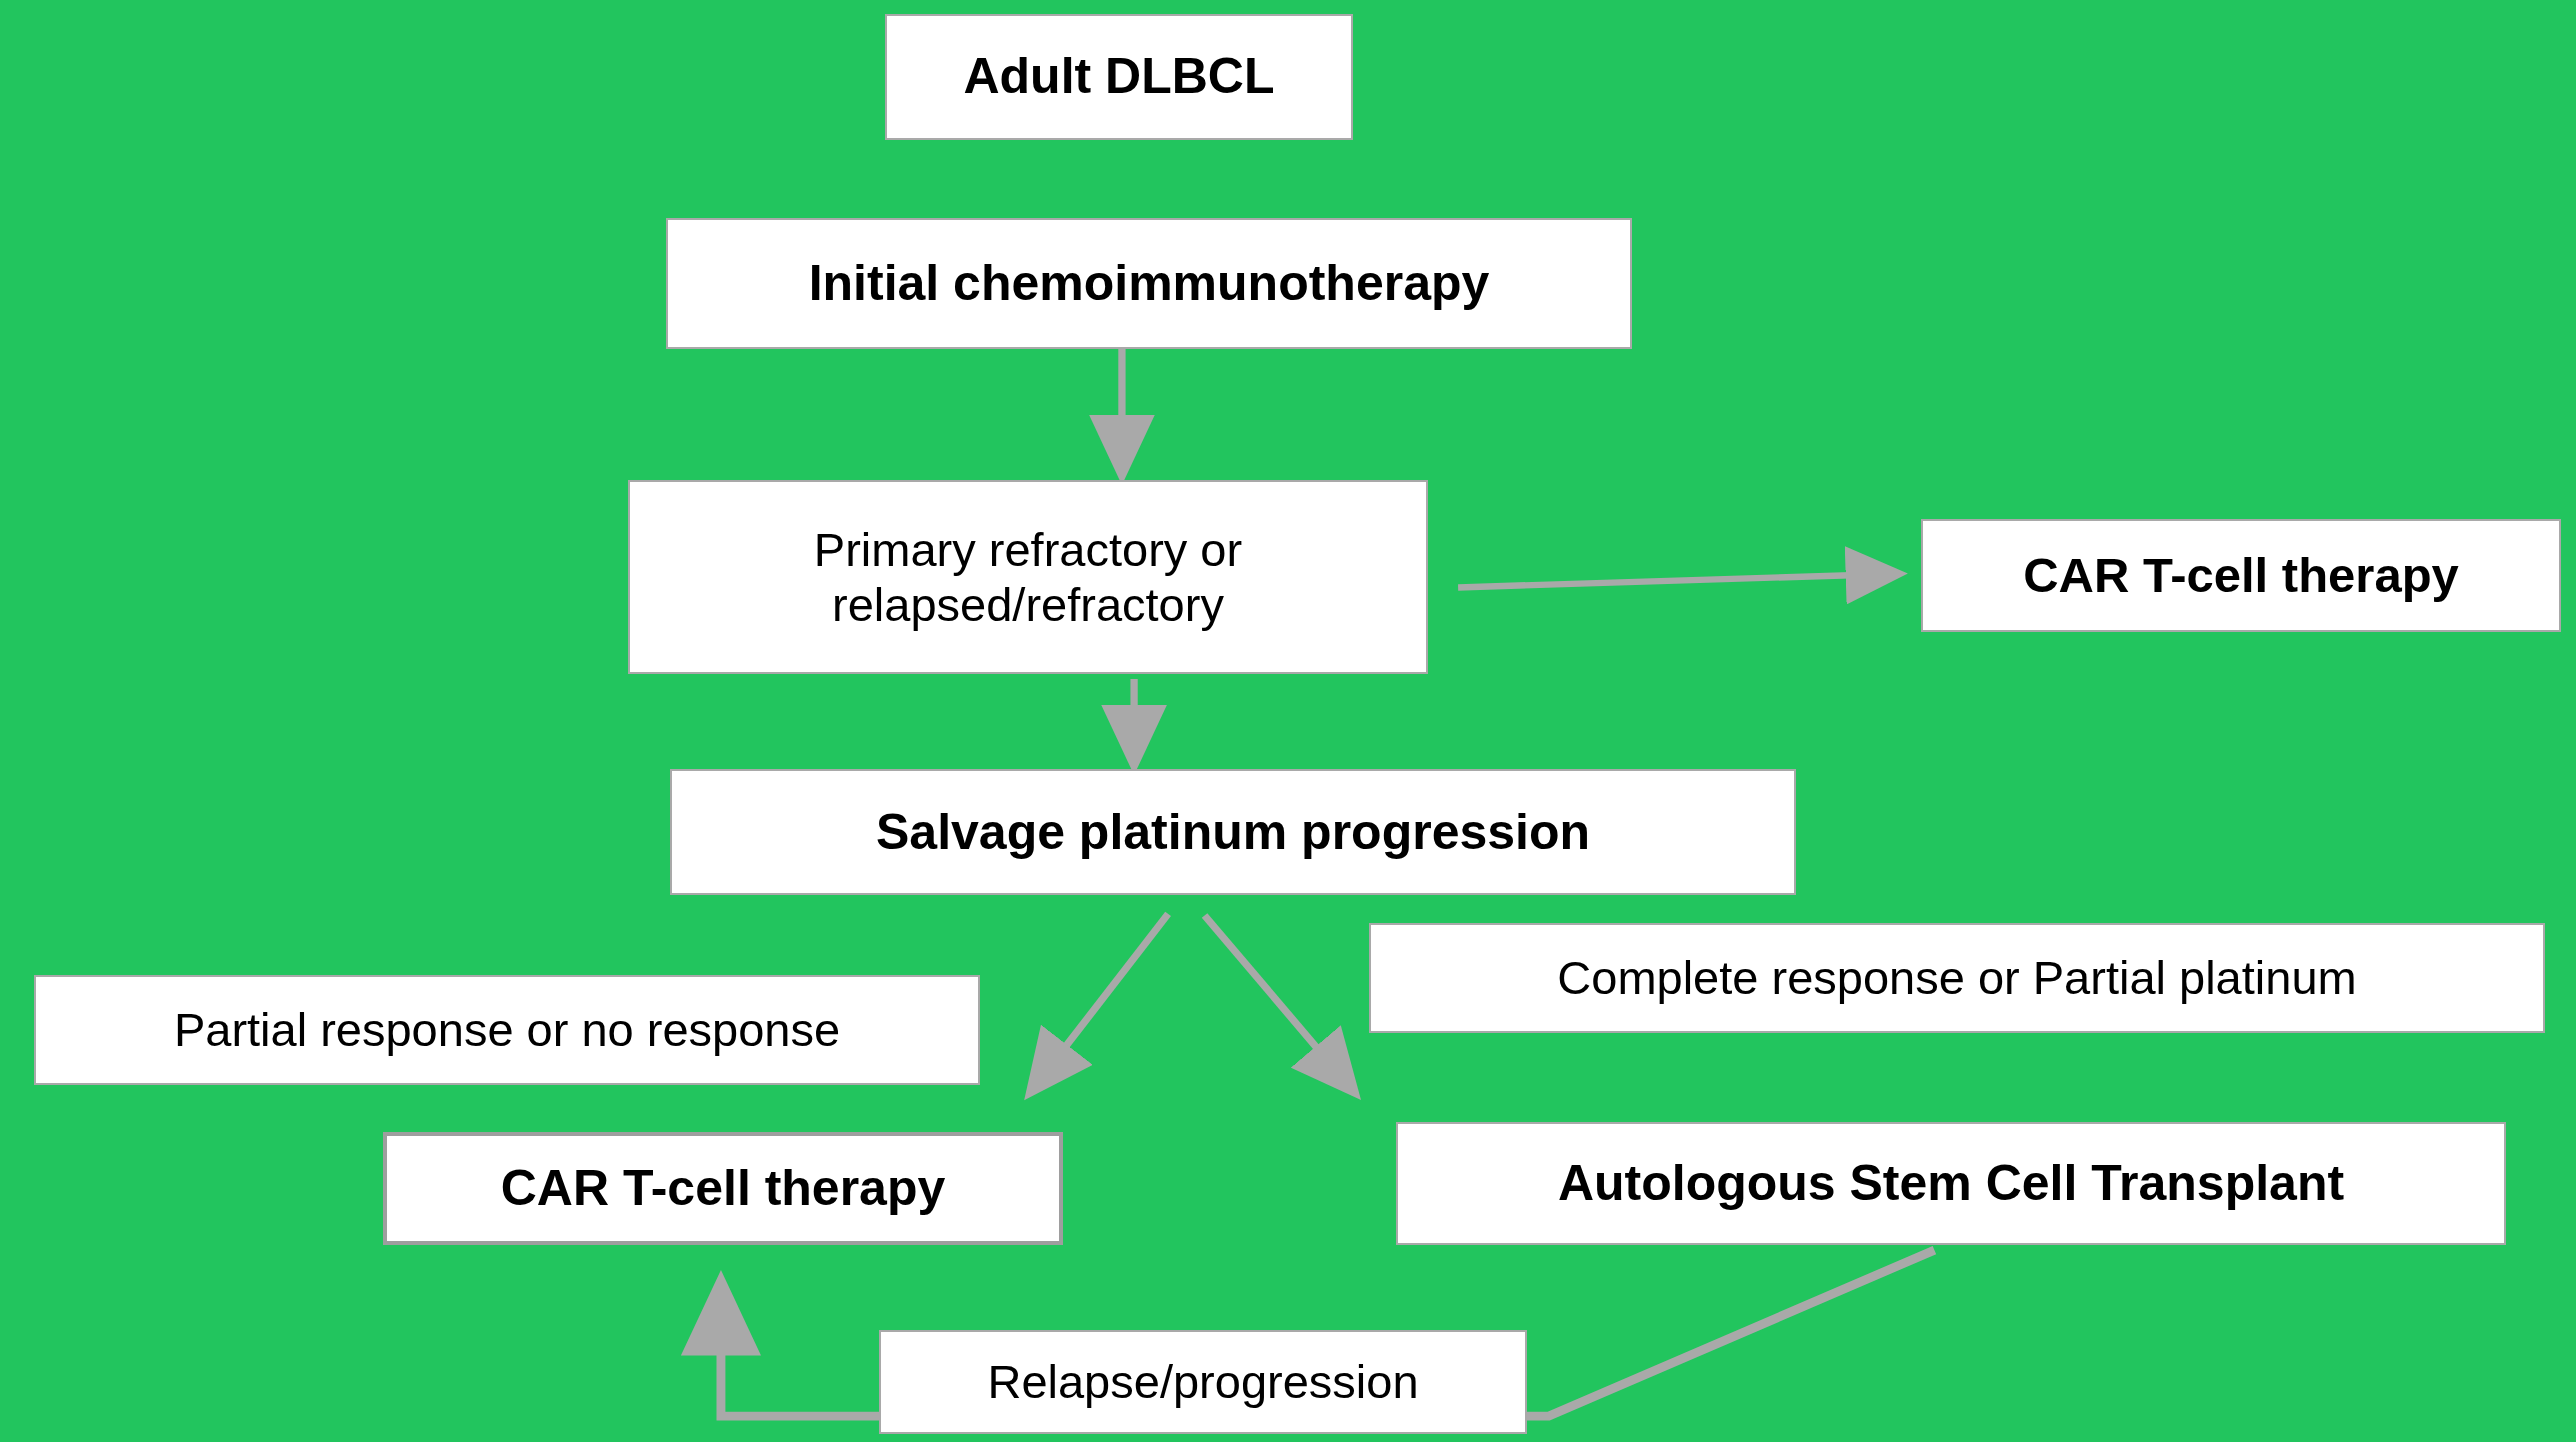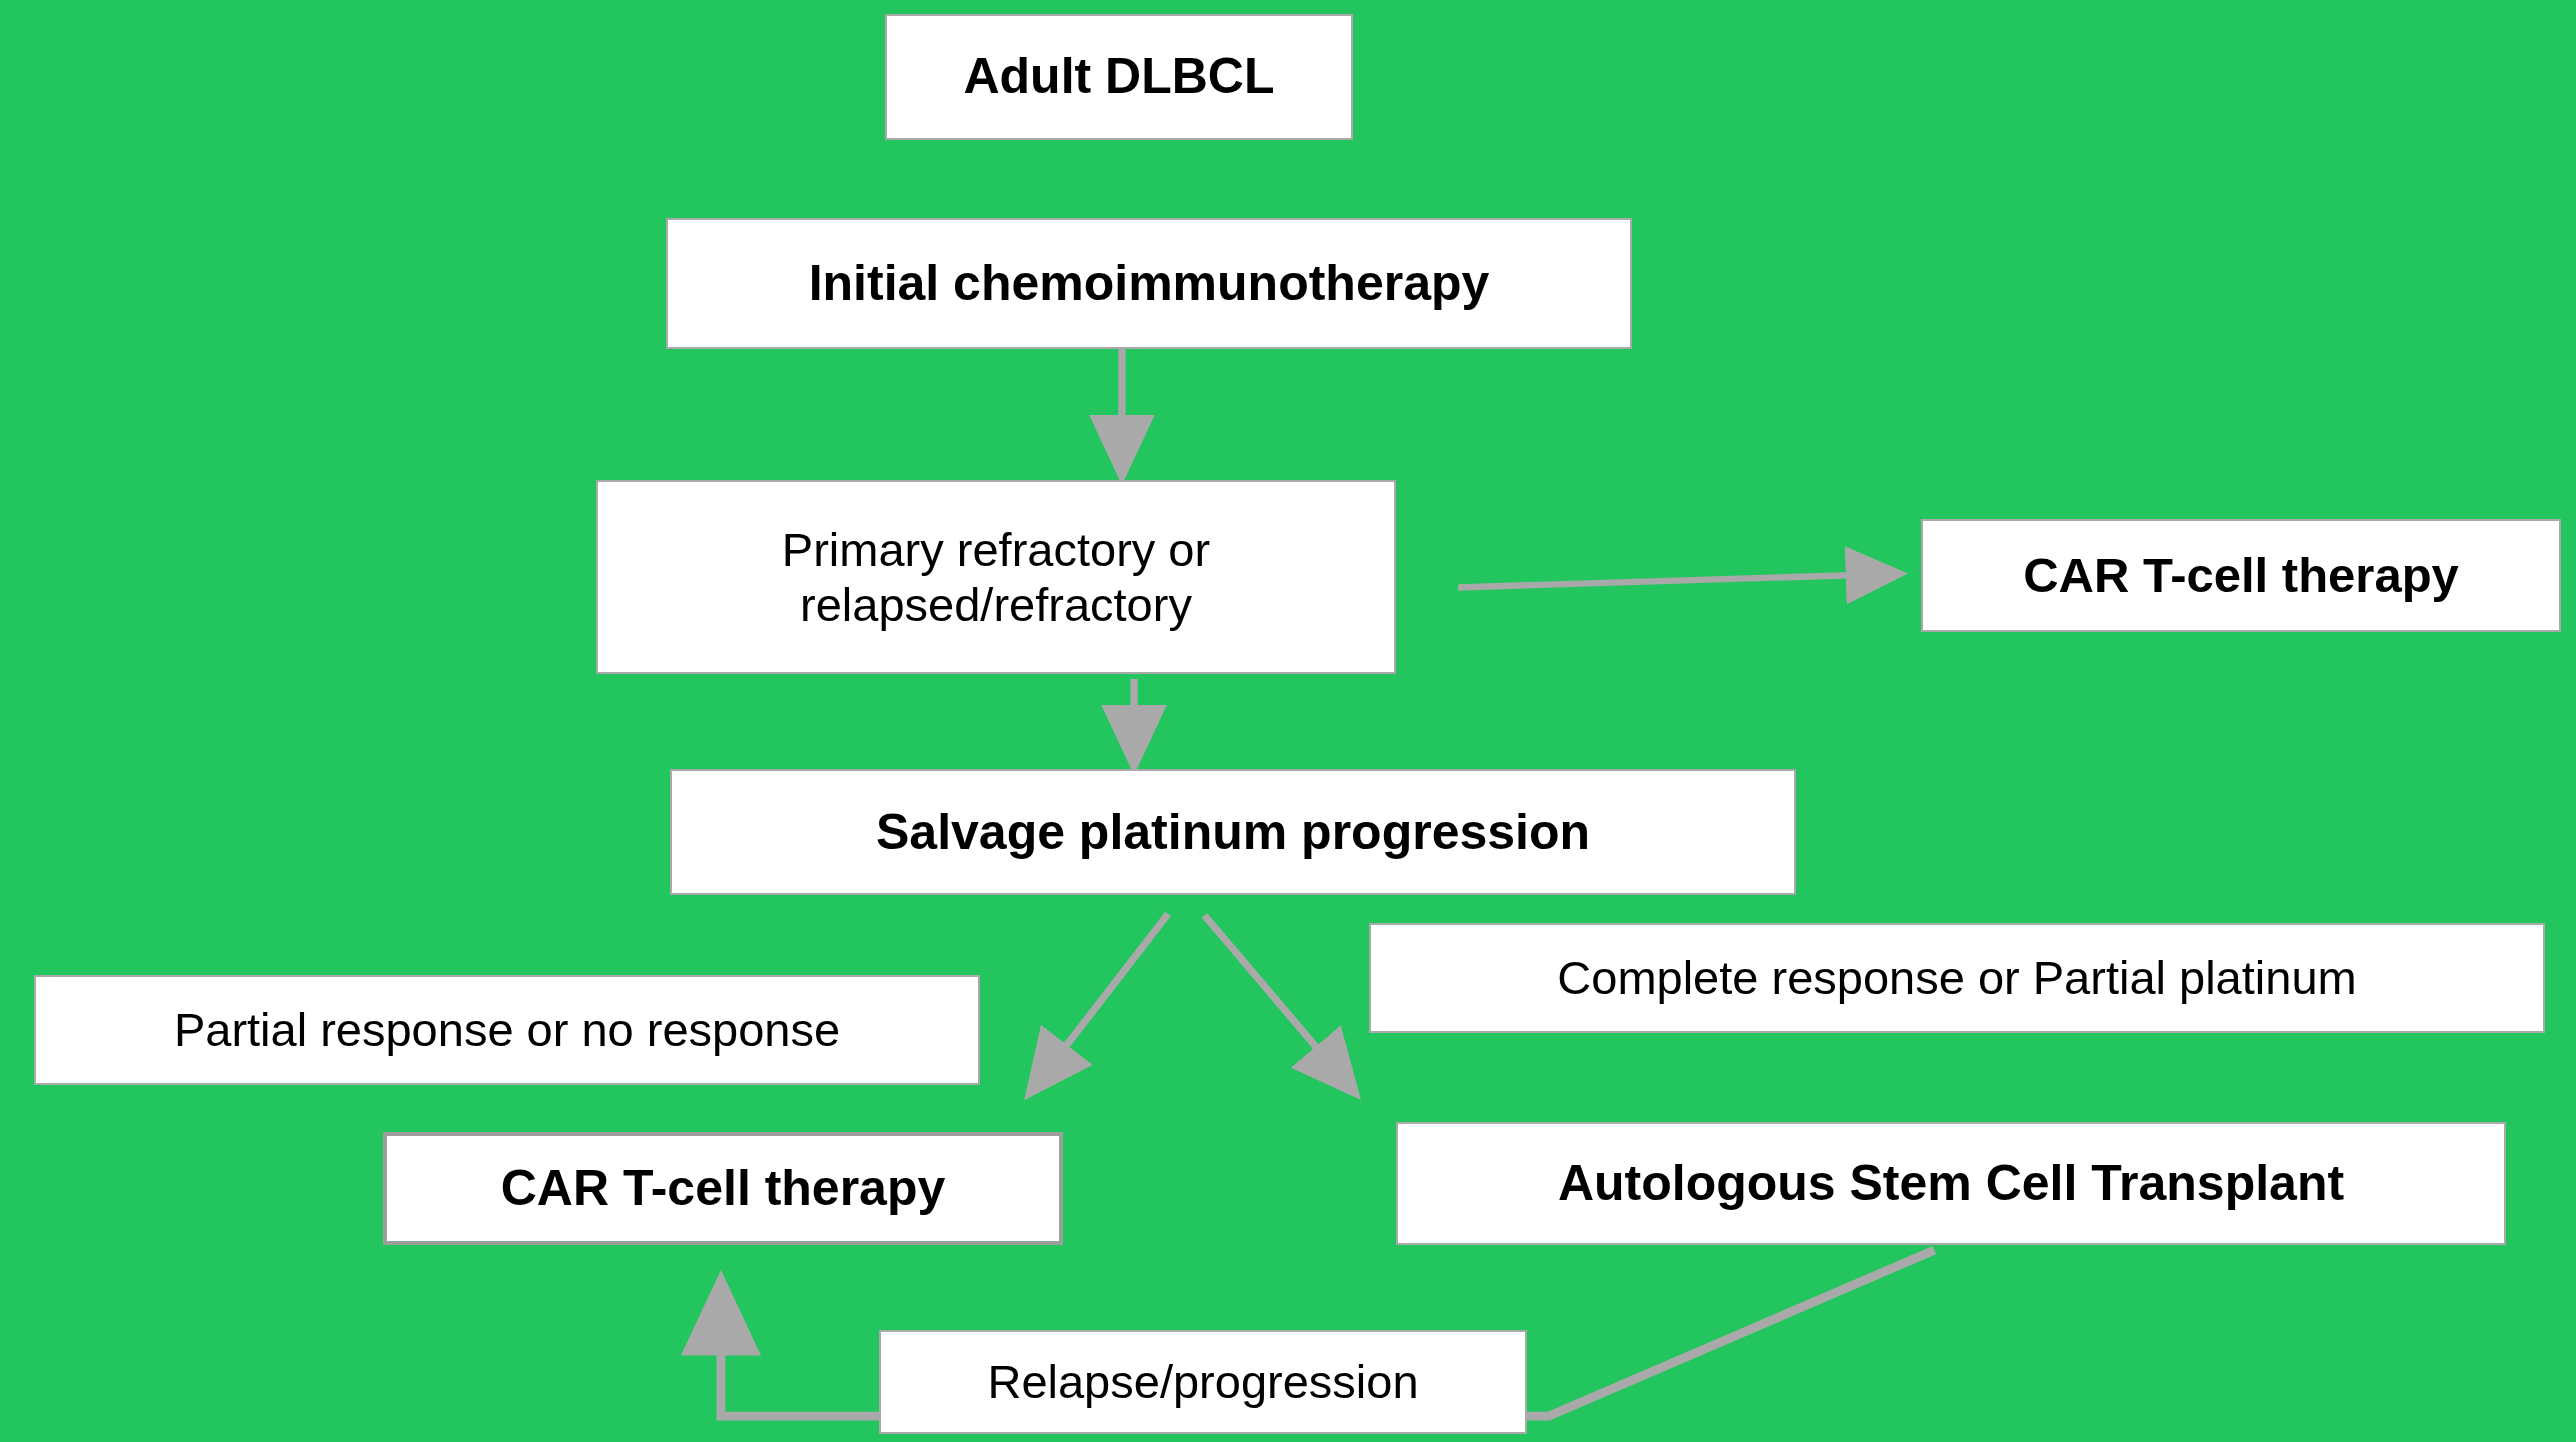--- a/index.html
+++ b/index.html
@@ -66,21 +66,21 @@
   </svg>
 
   <div class="node bold" style="left:885px; top:13.8px; width:468px; height:126px; font-size:50px;">
     <span class="label">Adult DLBCL</span>
   </div>
 
   <div class="node bold" style="left:666px; top:173px; width:966px; height:131px; font-size:50px;margin-top:45px;">
     <span class="label">Initial chemoimmunotherapy</span>
   </div>
 
-  <div class="node" style="left:596px; top:480px; width:800px; height:194px; font-size:47px; white-space:pre-line;">
+  <div class="node" style="left:628px; top:480px; width:800px; height:194px; font-size:47px; white-space:pre-line;">
     <span class="label">Primary refractory or
 relapsed/refractory</span>
   </div>
 
   <div class="node bold" style="left:1921px; top:519px; width:640px; height:113px; font-size:49px;">
     <span class="label">CAR T-cell therapy</span>
   </div>
 
   <div class="node bold" style="left:670px; top:769px; width:1126px; height:126px; font-size:50px;">
     <span class="label">Salvage platinum progression</span>

